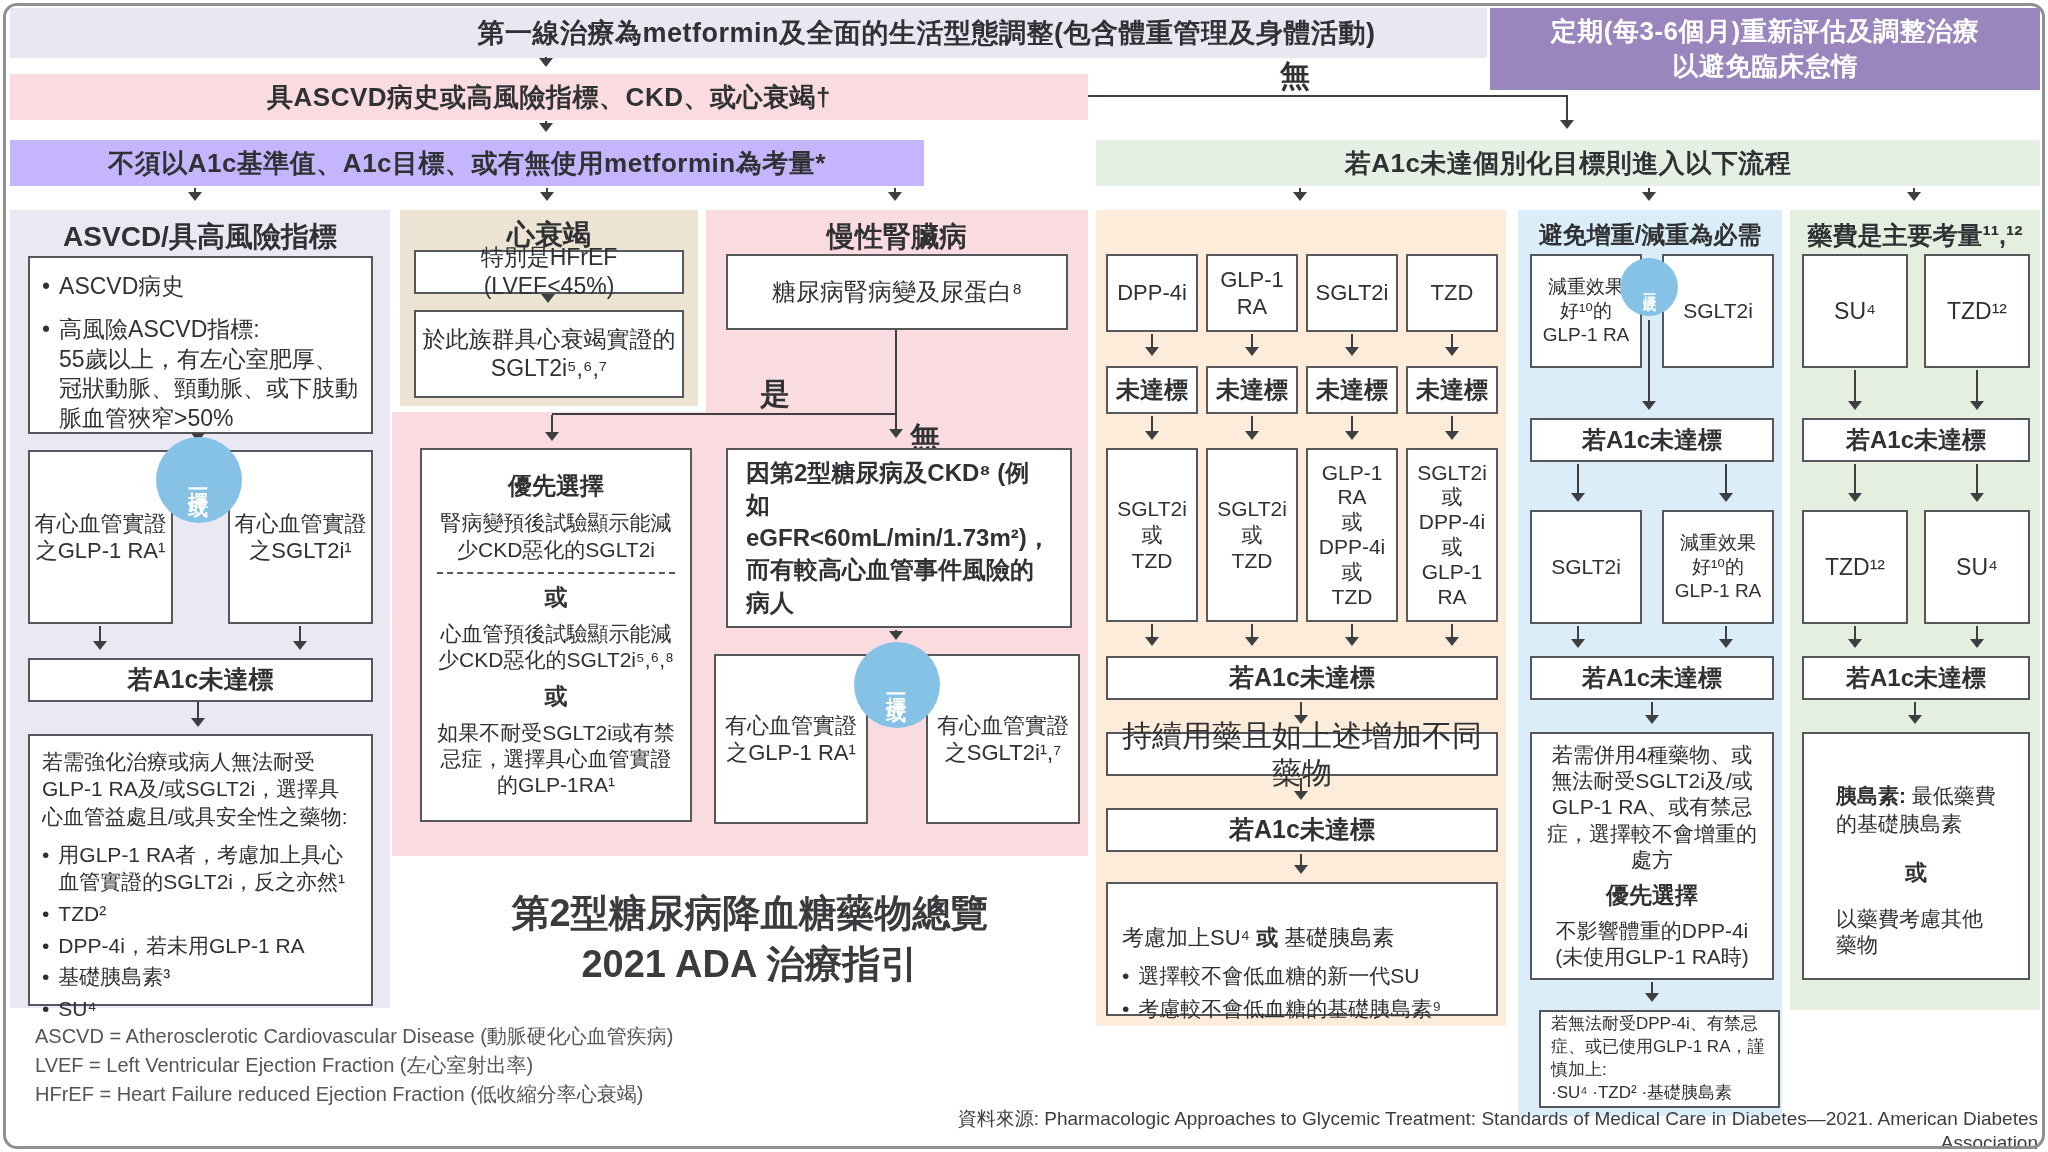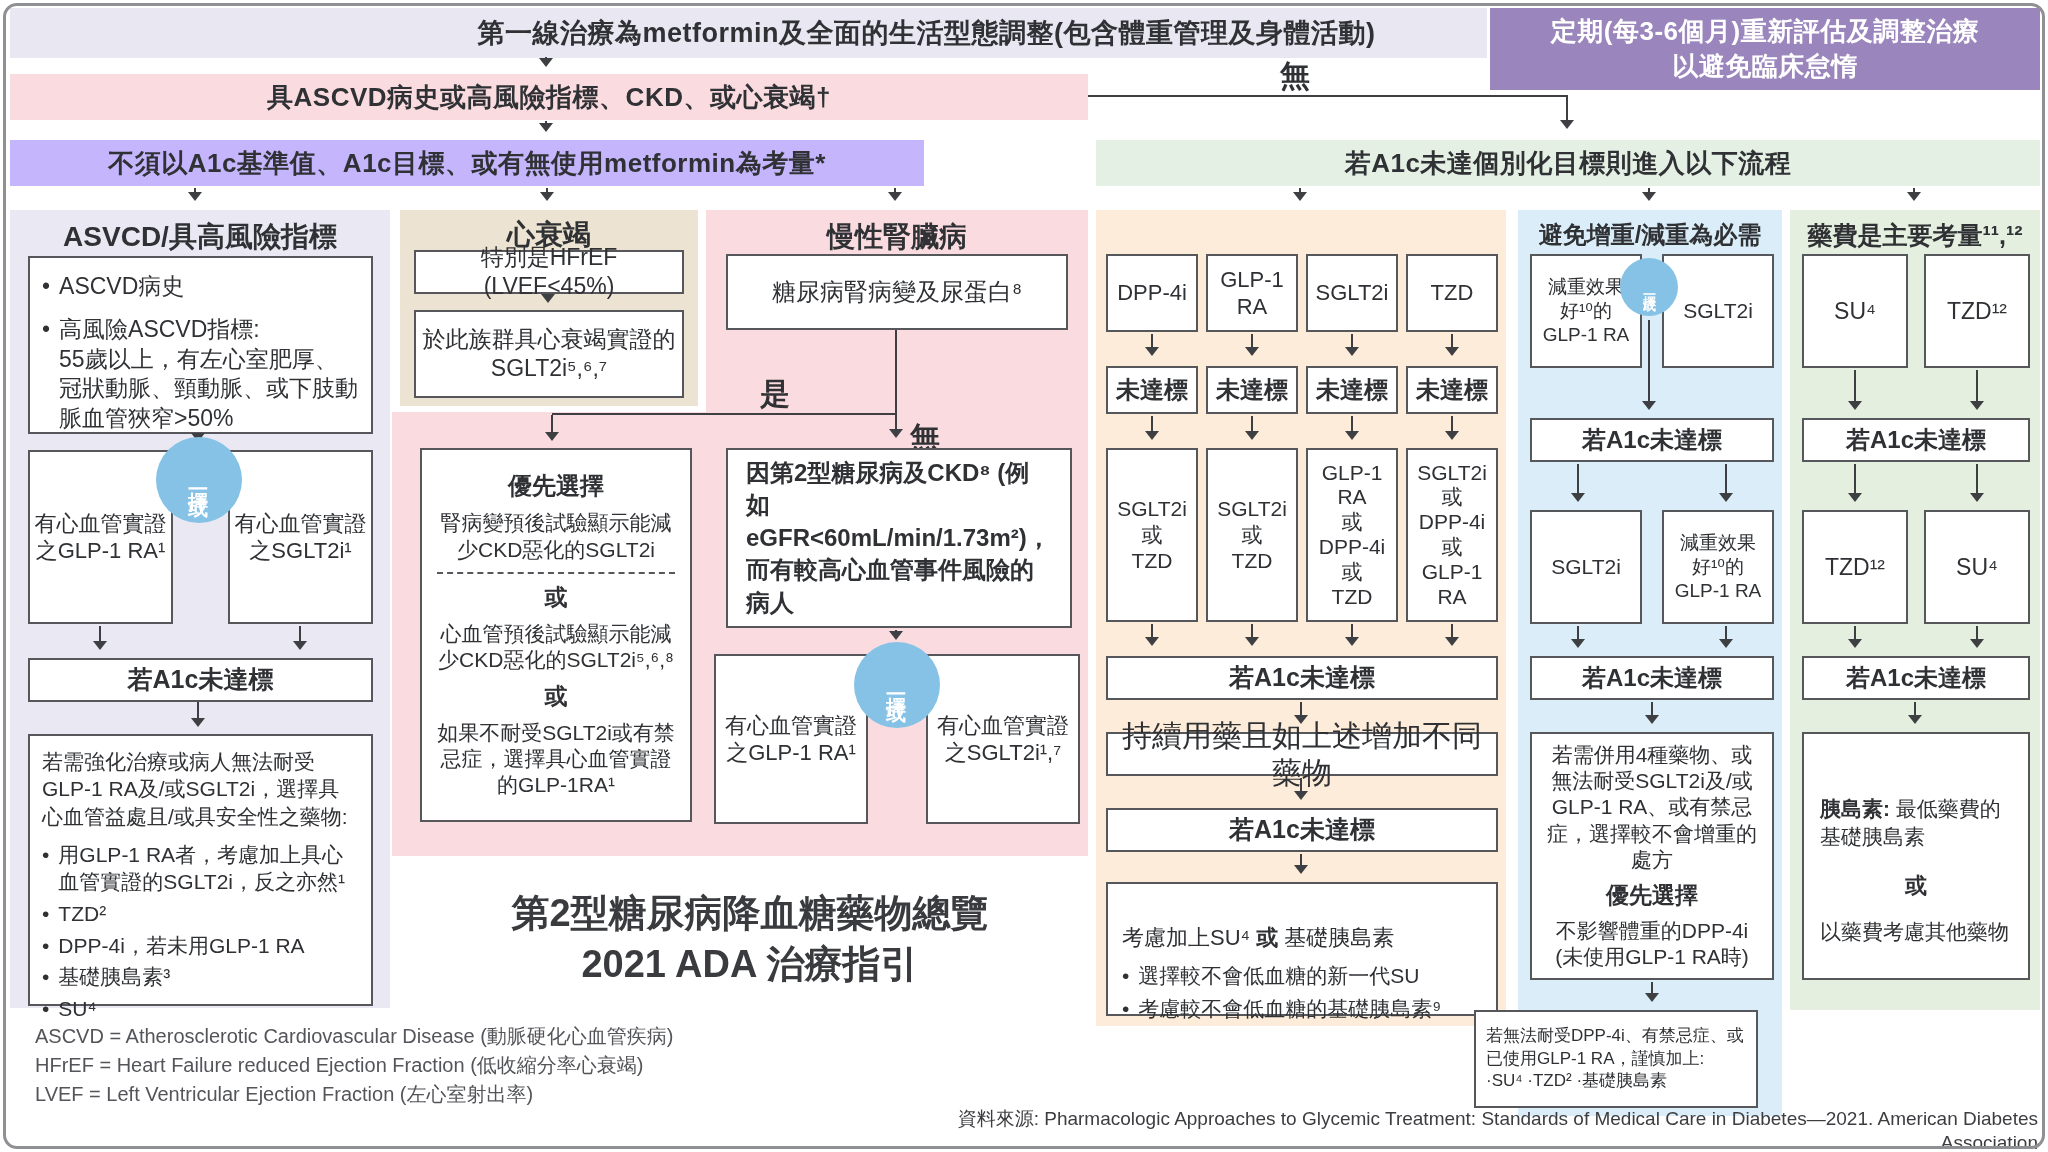--- a/index.html
+++ b/index.html
@@ -204,54 +204,54 @@
   <div class="av" style="left:1725px;top:626px;height:20px;"></div>
   <div class="box bold" style="left:1530px;top:656px;width:244px;height:44px;font-size:24px;">若A1c未達標</div>
   <div class="av" style="left:1651px;top:702px;height:20px;"></div>
   <div class="box" style="left:1530px;top:732px;width:244px;height:248px;padding:12px 14px;font-size:21px;gap:8px;justify-content:center;">
     <div>若需併用4種藥物、或無法耐受SGLT2i及/或GLP-1 RA、或有禁忌症，選擇較不會增重的處方</div>
     <div class="bold" style="font-size:23px;">優先選擇</div>
     <div>不影響體重的DPP-4i
 (未使用GLP-1 RA時)</div>
   </div>
   <div class="av" style="left:1651px;top:982px;height:18px;"></div>
-  <div class="box left-al" style="left:1474px;top:1010px;width:284px;height:98px;padding:0 10px;font-size:17px;justify-content:center;">
+  <div class="box left-al" style="left:1539px;top:1010px;width:241px;height:98px;padding:0 10px;font-size:17px;justify-content:center;">
     <div style="line-height:1.35;">若無法耐受DPP-4i、有禁忌症、或已使用GLP-1 RA，謹慎加上:
 ·SU⁴ ·TZD² ·基礎胰島素</div>
   </div>
 
   <div class="hdr" style="left:1790px;top:219px;width:250px;font-size:25px;">藥費是主要考量¹¹,¹²</div>
   <div class="box" style="left:1802px;top:254px;width:106px;height:114px;font-size:23px;">SU⁴</div>
   <div class="box" style="left:1924px;top:254px;width:106px;height:114px;font-size:23px;">TZD¹²</div>
   <div class="av" style="left:1854px;top:370px;height:38px;"></div>
   <div class="av" style="left:1976px;top:370px;height:38px;"></div>
   <div class="box bold" style="left:1802px;top:418px;width:228px;height:44px;font-size:24px;">若A1c未達標</div>
   <div class="av" style="left:1854px;top:464px;height:36px;"></div>
   <div class="av" style="left:1976px;top:464px;height:36px;"></div>
   <div class="box" style="left:1802px;top:510px;width:106px;height:114px;font-size:23px;">TZD¹²</div>
   <div class="box" style="left:1924px;top:510px;width:106px;height:114px;font-size:23px;">SU⁴</div>
   <div class="av" style="left:1854px;top:626px;height:20px;"></div>
   <div class="av" style="left:1976px;top:626px;height:20px;"></div>
   <div class="box bold" style="left:1802px;top:656px;width:228px;height:44px;font-size:24px;">若A1c未達標</div>
   <div class="av" style="left:1914px;top:702px;height:20px;"></div>
-  <div class="box left-al" style="left:1802px;top:732px;width:228px;height:248px;padding:16px 16px;font-size:21px;gap:20px;justify-content:center;">
+  <div class="box left-al" style="left:1802px;top:732px;width:228px;height:248px;padding:16px 32px;font-size:21px;gap:20px;justify-content:center;">
     <div style="line-height:1.35;">
       <span class="bold">胰島素:</span><span> 最低藥費的基礎胰島素</span>
     </div>
     <div class="bold" style="text-align:center;font-size:22px;">或</div>
     <div>以藥費考慮其他藥物</div>
   </div>
 
   <div class="title-blk" style="left:400px;top:888px;width:700px;">
     <div>第2型糖尿病降血糖藥物總覽</div>
     <div>2021 ADA 治療指引</div>
   </div>
 
   <div class="legend" style="left:35px;top:1022px;width:840px;">
     <div>ASCVD = Atherosclerotic Cardiovascular Disease (動脈硬化心血管疾病)</div>
+    <div>LVEF = Left Ventricular Ejection Fraction (左心室射出率)</div>
     <div>HFrEF = Heart Failure reduced Ejection Fraction (低收縮分率心衰竭)</div>
-    <div>LVEF = Left Ventricular Ejection Fraction (左心室射出率)</div>
   </div>
 
   <div style="position:absolute;left:900px;top:1106px;width:1138px;text-align:right;font-size:19px;color:#3c3d40;">資料來源: Pharmacologic Approaches to Glycemic Treatment: Standards of Medical Care in Diabetes—2021. American Diabetes Association</div>
 
   <div class="frame"></div>
 </div>
 
 </body></html>

